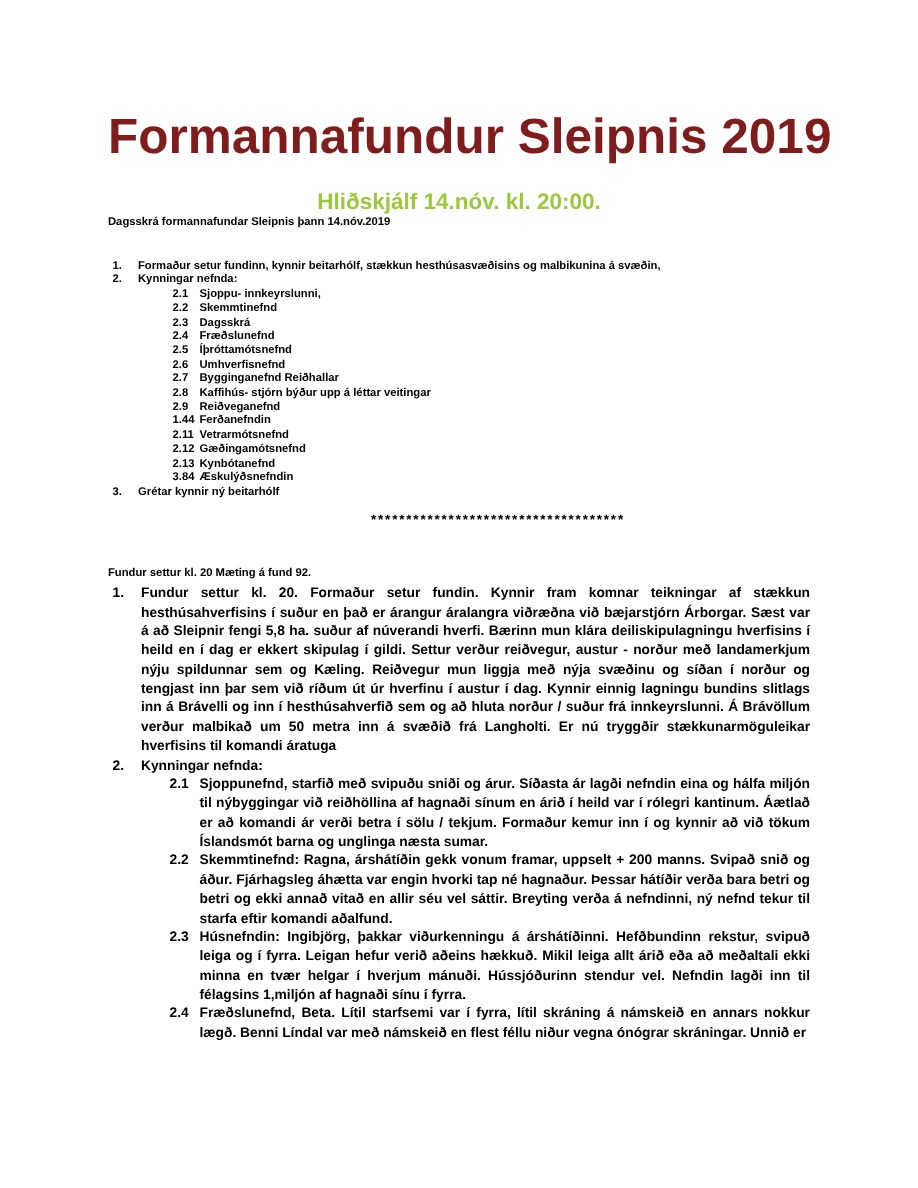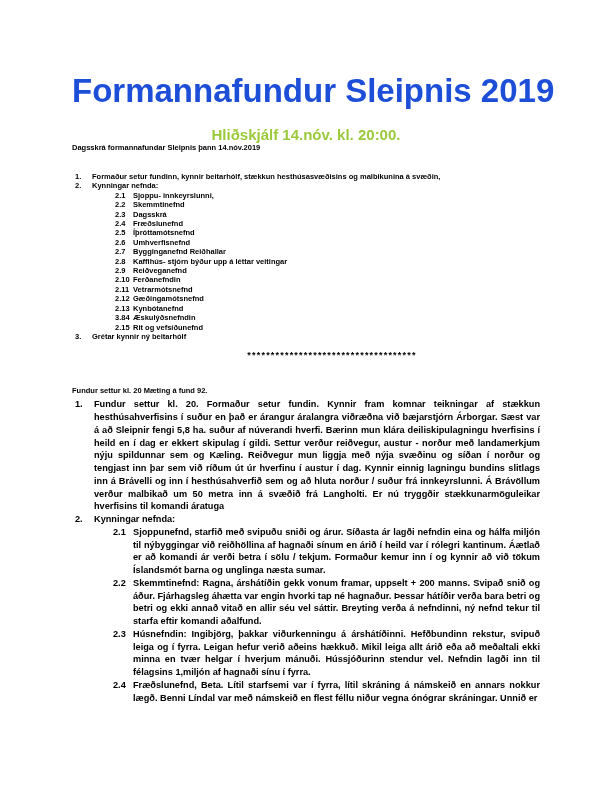--- a/index.html
+++ b/index.html
@@ -8,21 +8,21 @@
     width:612px;height:792px;
     background:#ffffff;
     overflow:hidden;
     font-family:"Liberation Sans",sans-serif;
     font-weight:bold;
     color:#000000;
     box-sizing:border-box;
     padding:74px 72px 0 72px;
   }
   .title{
-    color:#1d4ed8;
+    color:#7f1d1d;
     font-size:33px;
     line-height:34px;
     letter-spacing:0px;
     white-space:nowrap;
   }
   .subtitle{
     color:#9ACA3C;
     font-size:15px;
     line-height:17px;
     text-align:center;
@@ -117,42 +117,38 @@
     </div>
     <div class="row lvl2">
       <span class="num">2.8</span>
       <span class="txt">Kaffihús- stjórn býður upp á léttar veitingar</span>
     </div>
     <div class="row lvl2">
       <span class="num">2.9</span>
       <span class="txt">Reiðveganefnd</span>
     </div>
     <div class="row lvl2">
-      <span class="num">2.10</span>
+      <span class="num">1.44</span>
       <span class="txt">Ferðanefndin</span>
     </div>
     <div class="row lvl2">
       <span class="num">2.11</span>
       <span class="txt">Vetrarmótsnefnd</span>
     </div>
     <div class="row lvl2">
       <span class="num">2.12</span>
       <span class="txt">Gæðingamótsnefnd</span>
     </div>
     <div class="row lvl2">
       <span class="num">2.13</span>
       <span class="txt">Kynbótanefnd</span>
     </div>
     <div class="row lvl2">
       <span class="num">3.84</span>
       <span class="txt">Æskulýðsnefndin</span>
-    </div>
-    <div class="row lvl2">
-      <span class="num">2.15</span>
-      <span class="txt">Rit og vefsíðunefnd</span>
     </div>
     <div class="row lvl1">
       <span class="num">3.</span>
       <span class="txt">Grétar kynnir ný beitarhólf</span>
     </div>
   </div>
 
   <div class="separator">************************************</div>
 
   <div class="meeting-note">Fundur settur kl. 20  Mæting á fund 92.</div>

